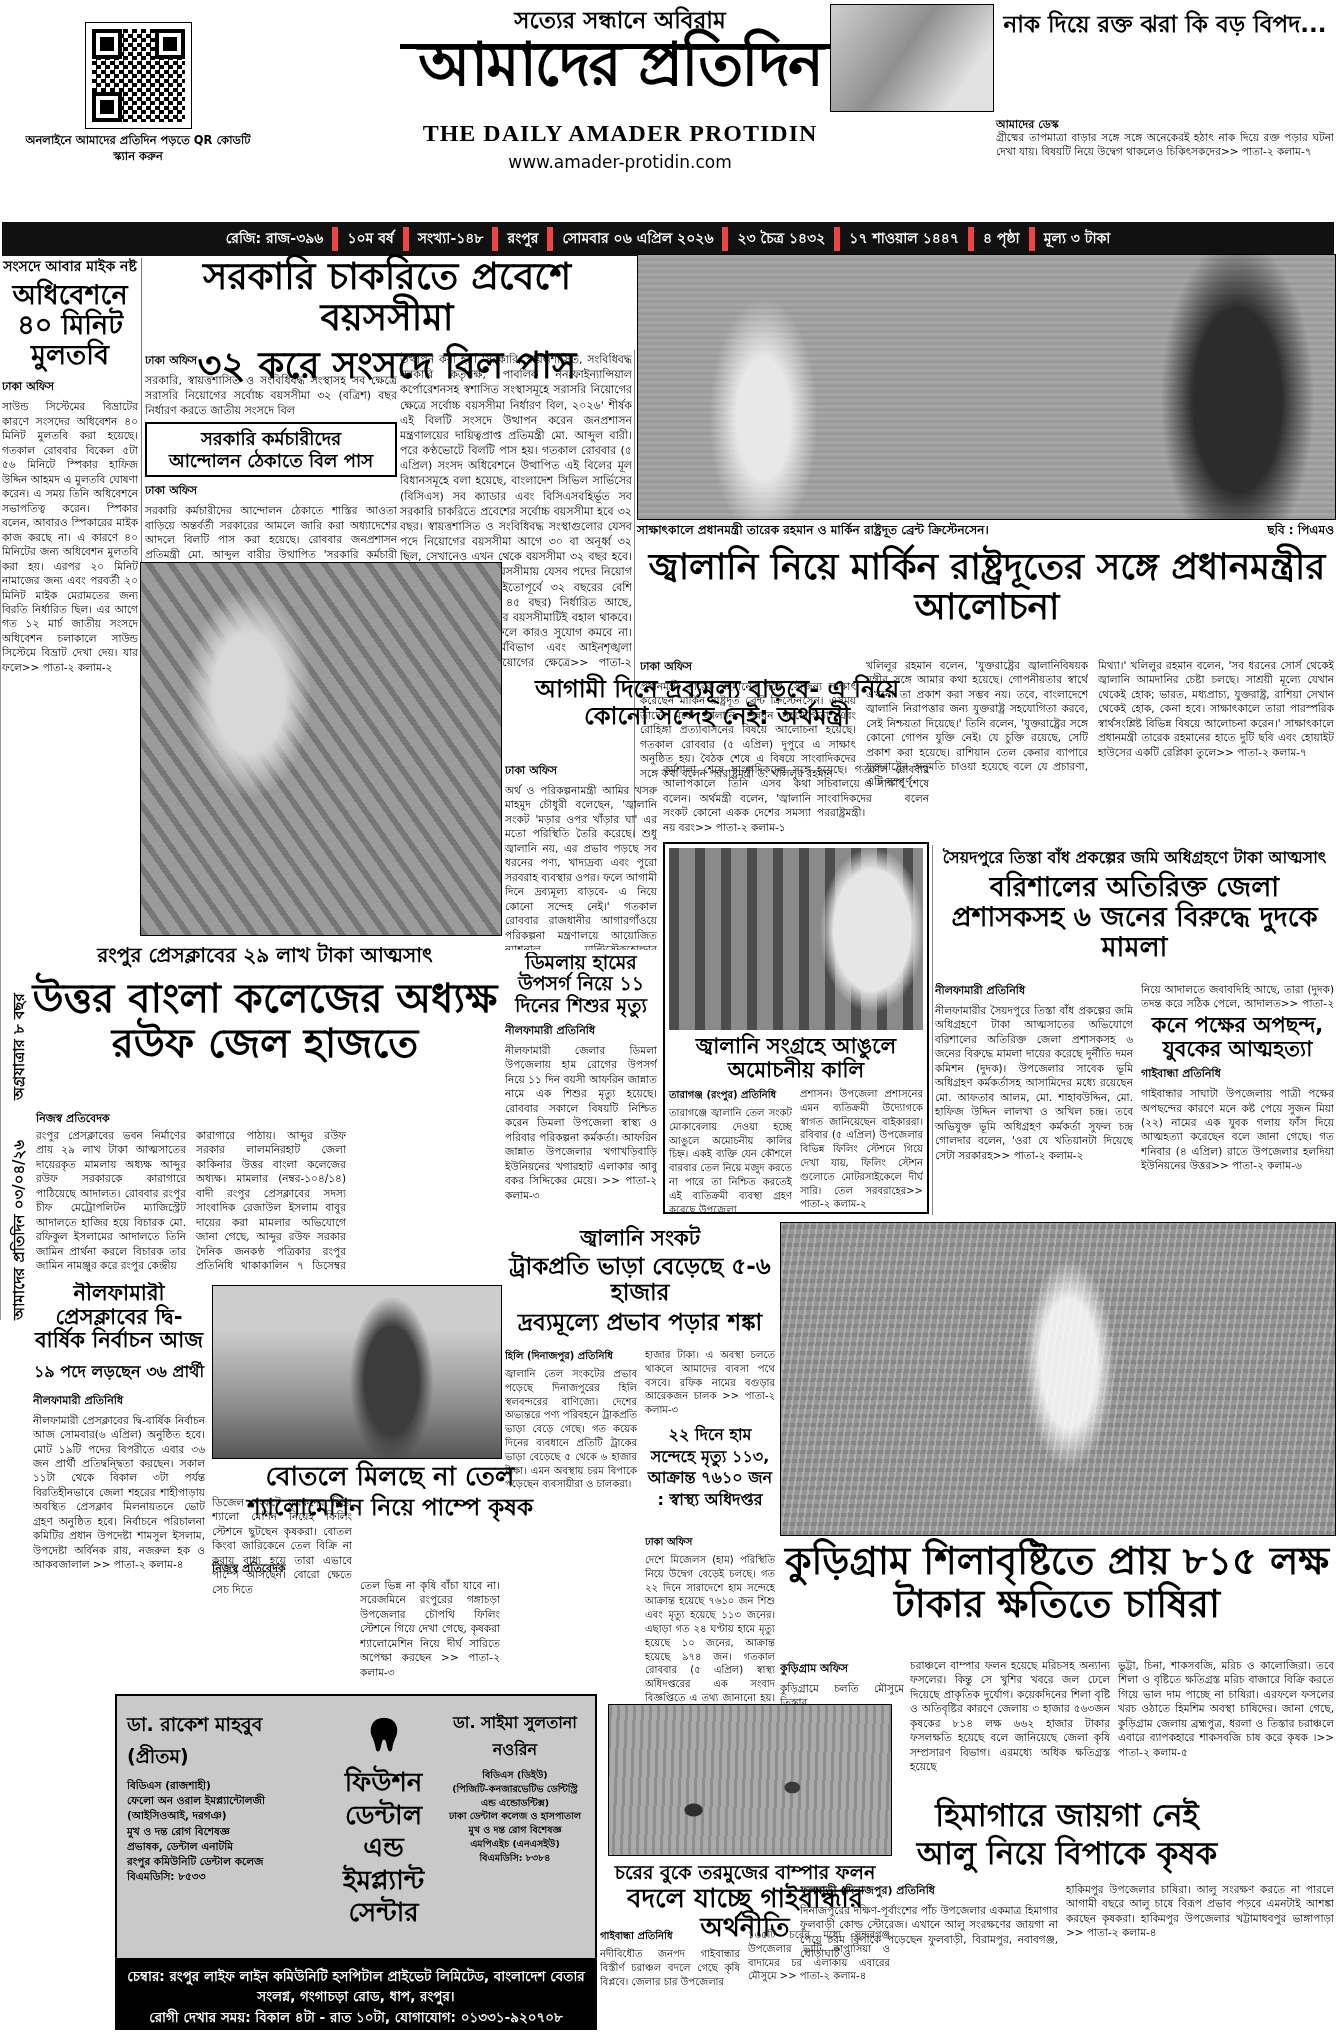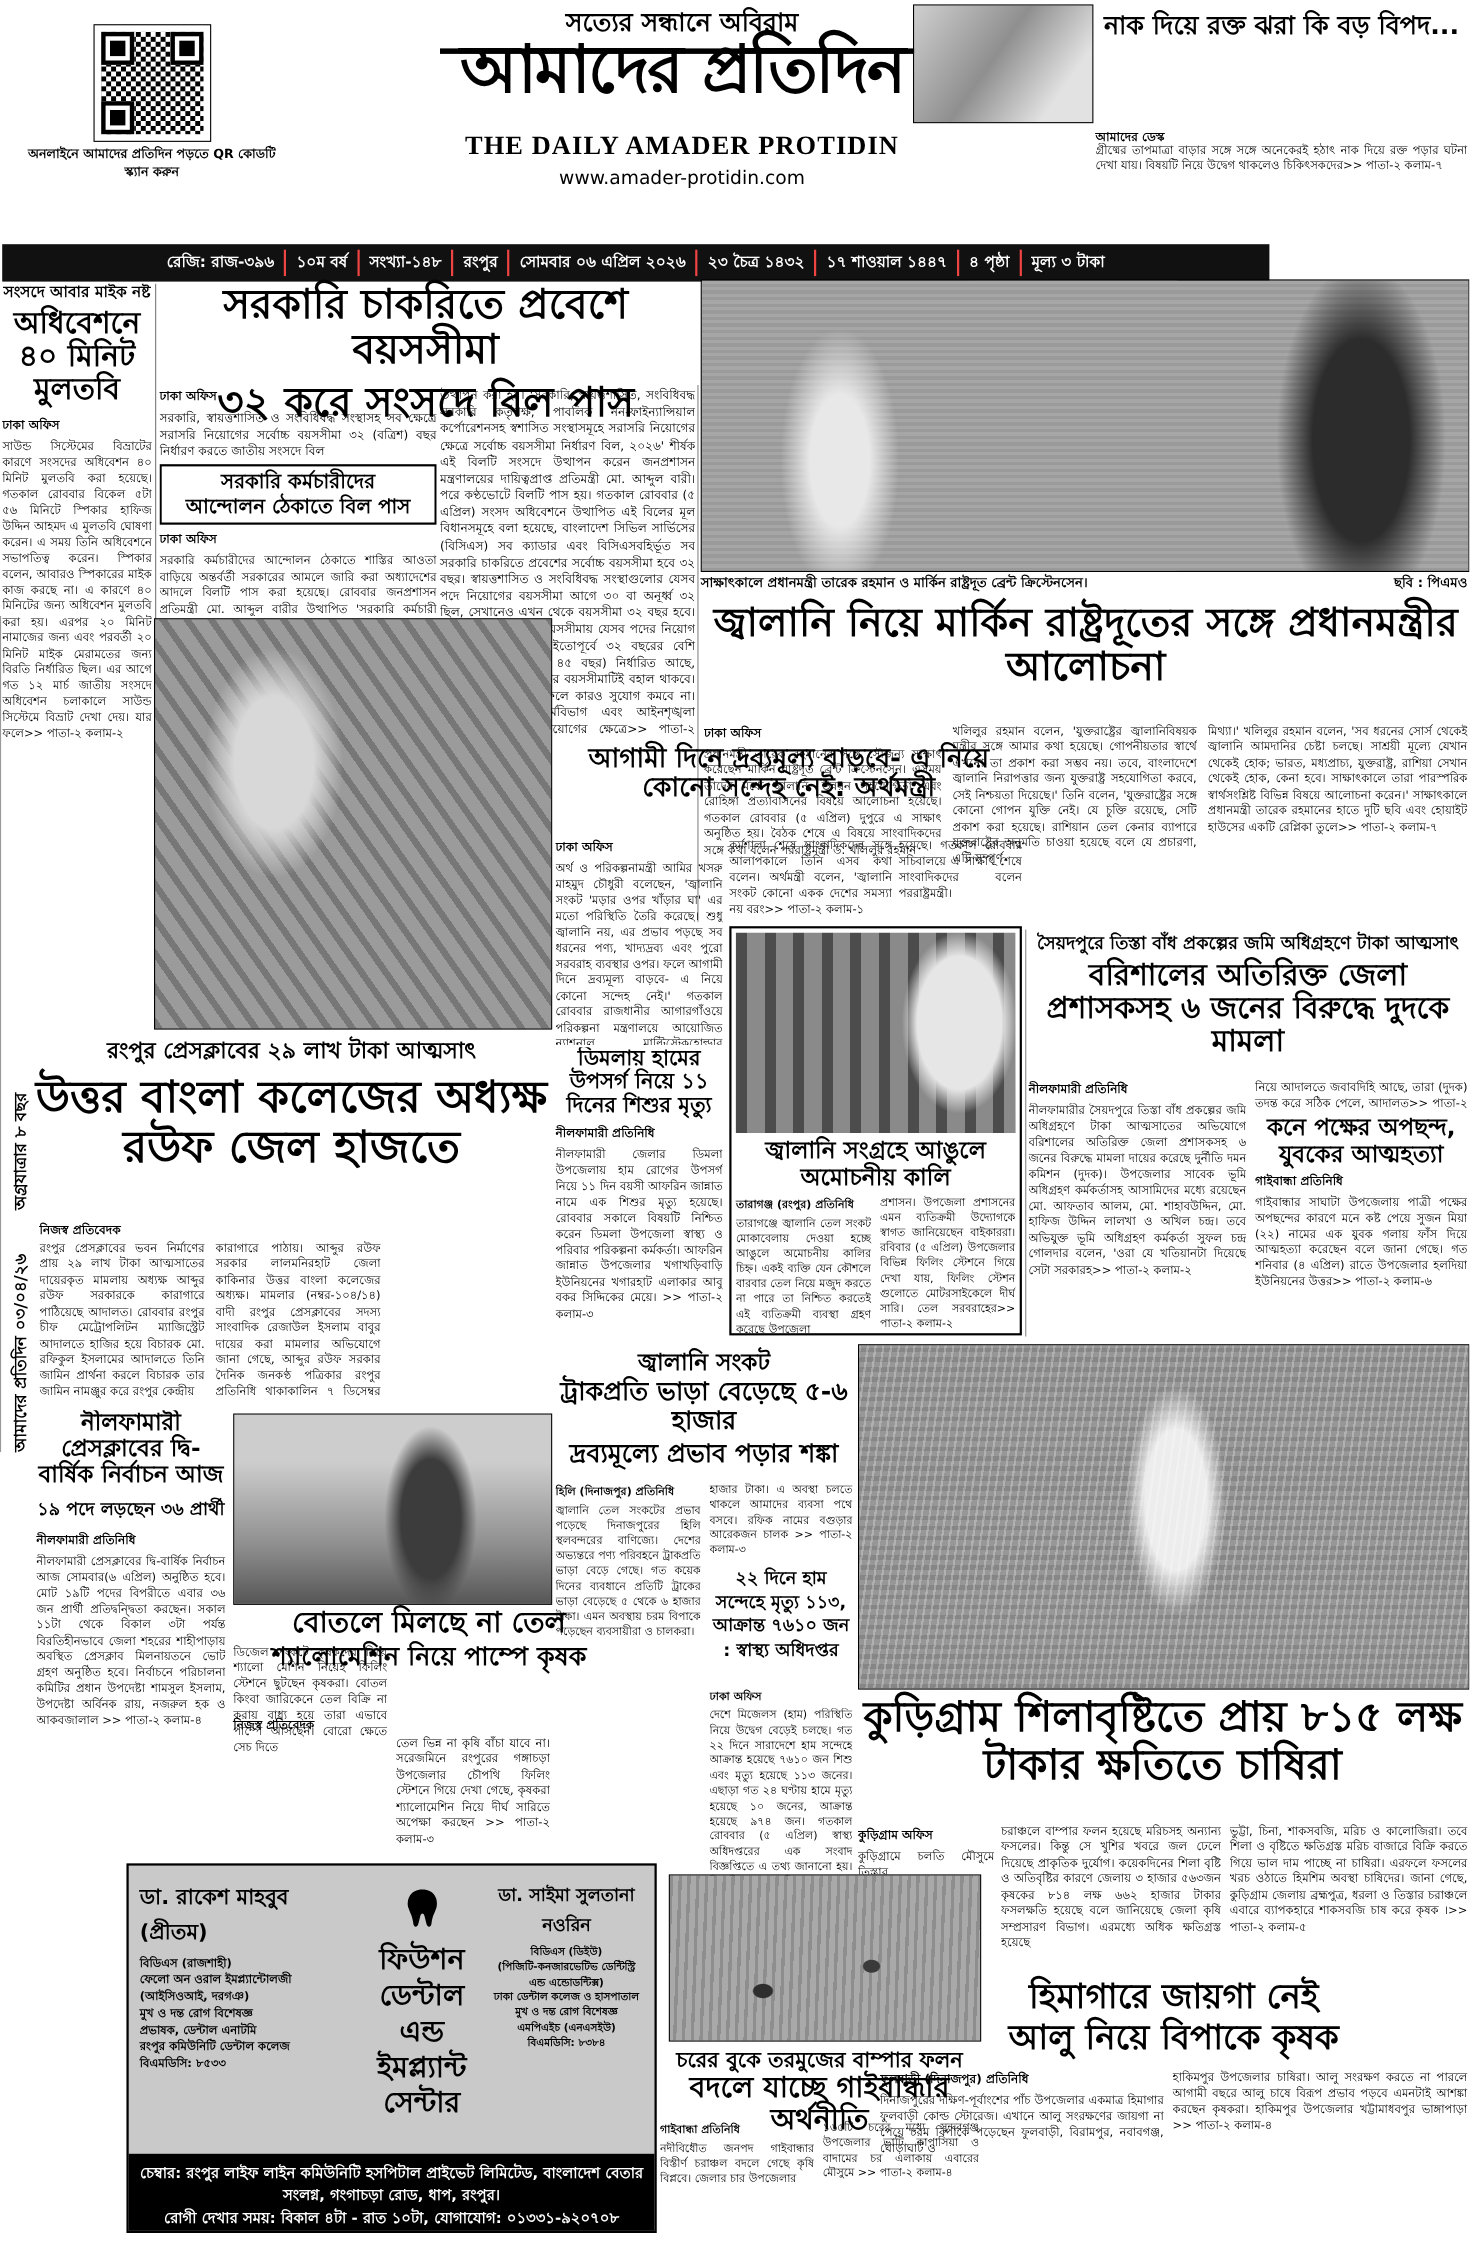--- a/index.html
+++ b/index.html
@@ -17,21 +17,21 @@
   .qr-noise{position:absolute;inset:6px;background:conic-gradient(#000 25%,#fff 0 50%,#000 0 75%,#fff 0) 0 0/9px 9px;}
   .qr-eye{position:absolute;width:22px;height:22px;border:4px solid #000;background:#fff;}
   .qr-eye::after{content:"";position:absolute;inset:4px;background:#000;}
   .tagline{font-size:23px;font-weight:800;border-bottom:5px solid #000;padding-bottom:3px;}
   .logo{font-size:60px;font-weight:900;letter-spacing:-2px;line-height:1;}
   .eng{font-family:"Liberation Serif",serif;font-size:24px;font-weight:bold;letter-spacing:1px;}
   .url{font-size:17px;}
   .datebar{background:#111;color:#fff;display:flex;align-items:center;justify-content:center;
            font-size:14px;font-weight:bold;white-space:nowrap;}
   .datebar .seg{padding:0 9px;}
-  .datebar .seg+.seg{border-left:2px solid #ef4444;}
+  .datebar .seg+.seg{border-left:6px solid #ef4444;}
   .vstrip{writing-mode:vertical-rl;transform:rotate(180deg);font-weight:800;font-size:15px;
           display:flex;gap:40px;align-items:center;border-right:1px solid #999;padding-right:2px;}
   .hl{font-weight:900;line-height:1.12;}
   .subbox{border:2.5px solid #000;font-weight:800;font-size:18px;text-align:center;padding:4px 20px;margin:5px 0;line-height:1.2;}
   .adbox{background:#c9c9c9;border:2px solid #000;}
   .adfoot{position:absolute;left:0;right:0;bottom:0;height:62px;background:#000;color:#fff;
           font-size:13.5px;font-weight:bold;text-align:center;line-height:1.5;padding-top:8px;}
   .doc-name{font-weight:800;font-size:19px;margin-bottom:4px;}
   .doc-line{font-size:10.5px;line-height:1.45;font-weight:bold;}
   .ad-title{font-weight:900;font-size:26px;line-height:1.25;text-align:center;}
@@ -78,21 +78,21 @@
   <div class="abs tagline center" style="left:400px;top:2px;width:440px;">সত্যের সন্ধানে অবিরাম</div>
   <div class="abs logo center" style="left:290px;top:34px;width:660px;">আমাদের প্রতিদিন</div>
   <div class="abs eng center" style="left:330px;top:120px;width:580px;">THE DAILY AMADER PROTIDIN</div>
   <div class="abs url center" style="left:430px;top:152px;width:380px;">www.amader-protidin.com</div>
 
   <div class="abs photo ph-nose" style="left:830px;top:4px;width:162px;height:106px;"></div>
   <div class="abs center" style="left:996px;top:10px;width:338px;font-size:23px;font-weight:800;line-height:1.25;">নাক দিয়ে রক্ত ঝরা কি বড় বিপদ...</div>
   <div class="abs byline" style="left:996px;top:116px;width:200px;">আমাদের ডেস্ক</div>
   <div class="abs body-txt" style="left:996px;top:130px;width:338px;height:86px;">গ্রীষ্মের তাপমাত্রা বাড়ার সঙ্গে সঙ্গে অনেকেরই হঠাৎ নাক দিয়ে রক্ত পড়ার ঘটনা দেখা যায়। বিষয়টি নিয়ে উদ্বেগ থাকলেও চিকিৎসকদের&gt;&gt; পাতা-২ কলাম-৭</div>
 
-  <div class="abs datebar" style="left:2px;top:222px;width:1152px;height:34px;">
+  <div class="abs datebar" style="left:2px;top:222px;width:1332px;height:34px;">
     <span class="seg">রেজি: রাজ-৩৯৬</span>
     <span class="seg">১০ম বর্ষ</span>
     <span class="seg">সংখ্যা-১৪৮</span>
     <span class="seg">রংপুর</span>
     <span class="seg">সোমবার ০৬ এপ্রিল ২০২৬</span>
     <span class="seg">২৩ চৈত্র ১৪৩২</span>
     <span class="seg">১৭ শাওয়াল ১৪৪৭</span>
     <span class="seg">৪ পৃষ্ঠা</span>
     <span class="seg">মূল্য ৩ টাকা</span>
   </div>

